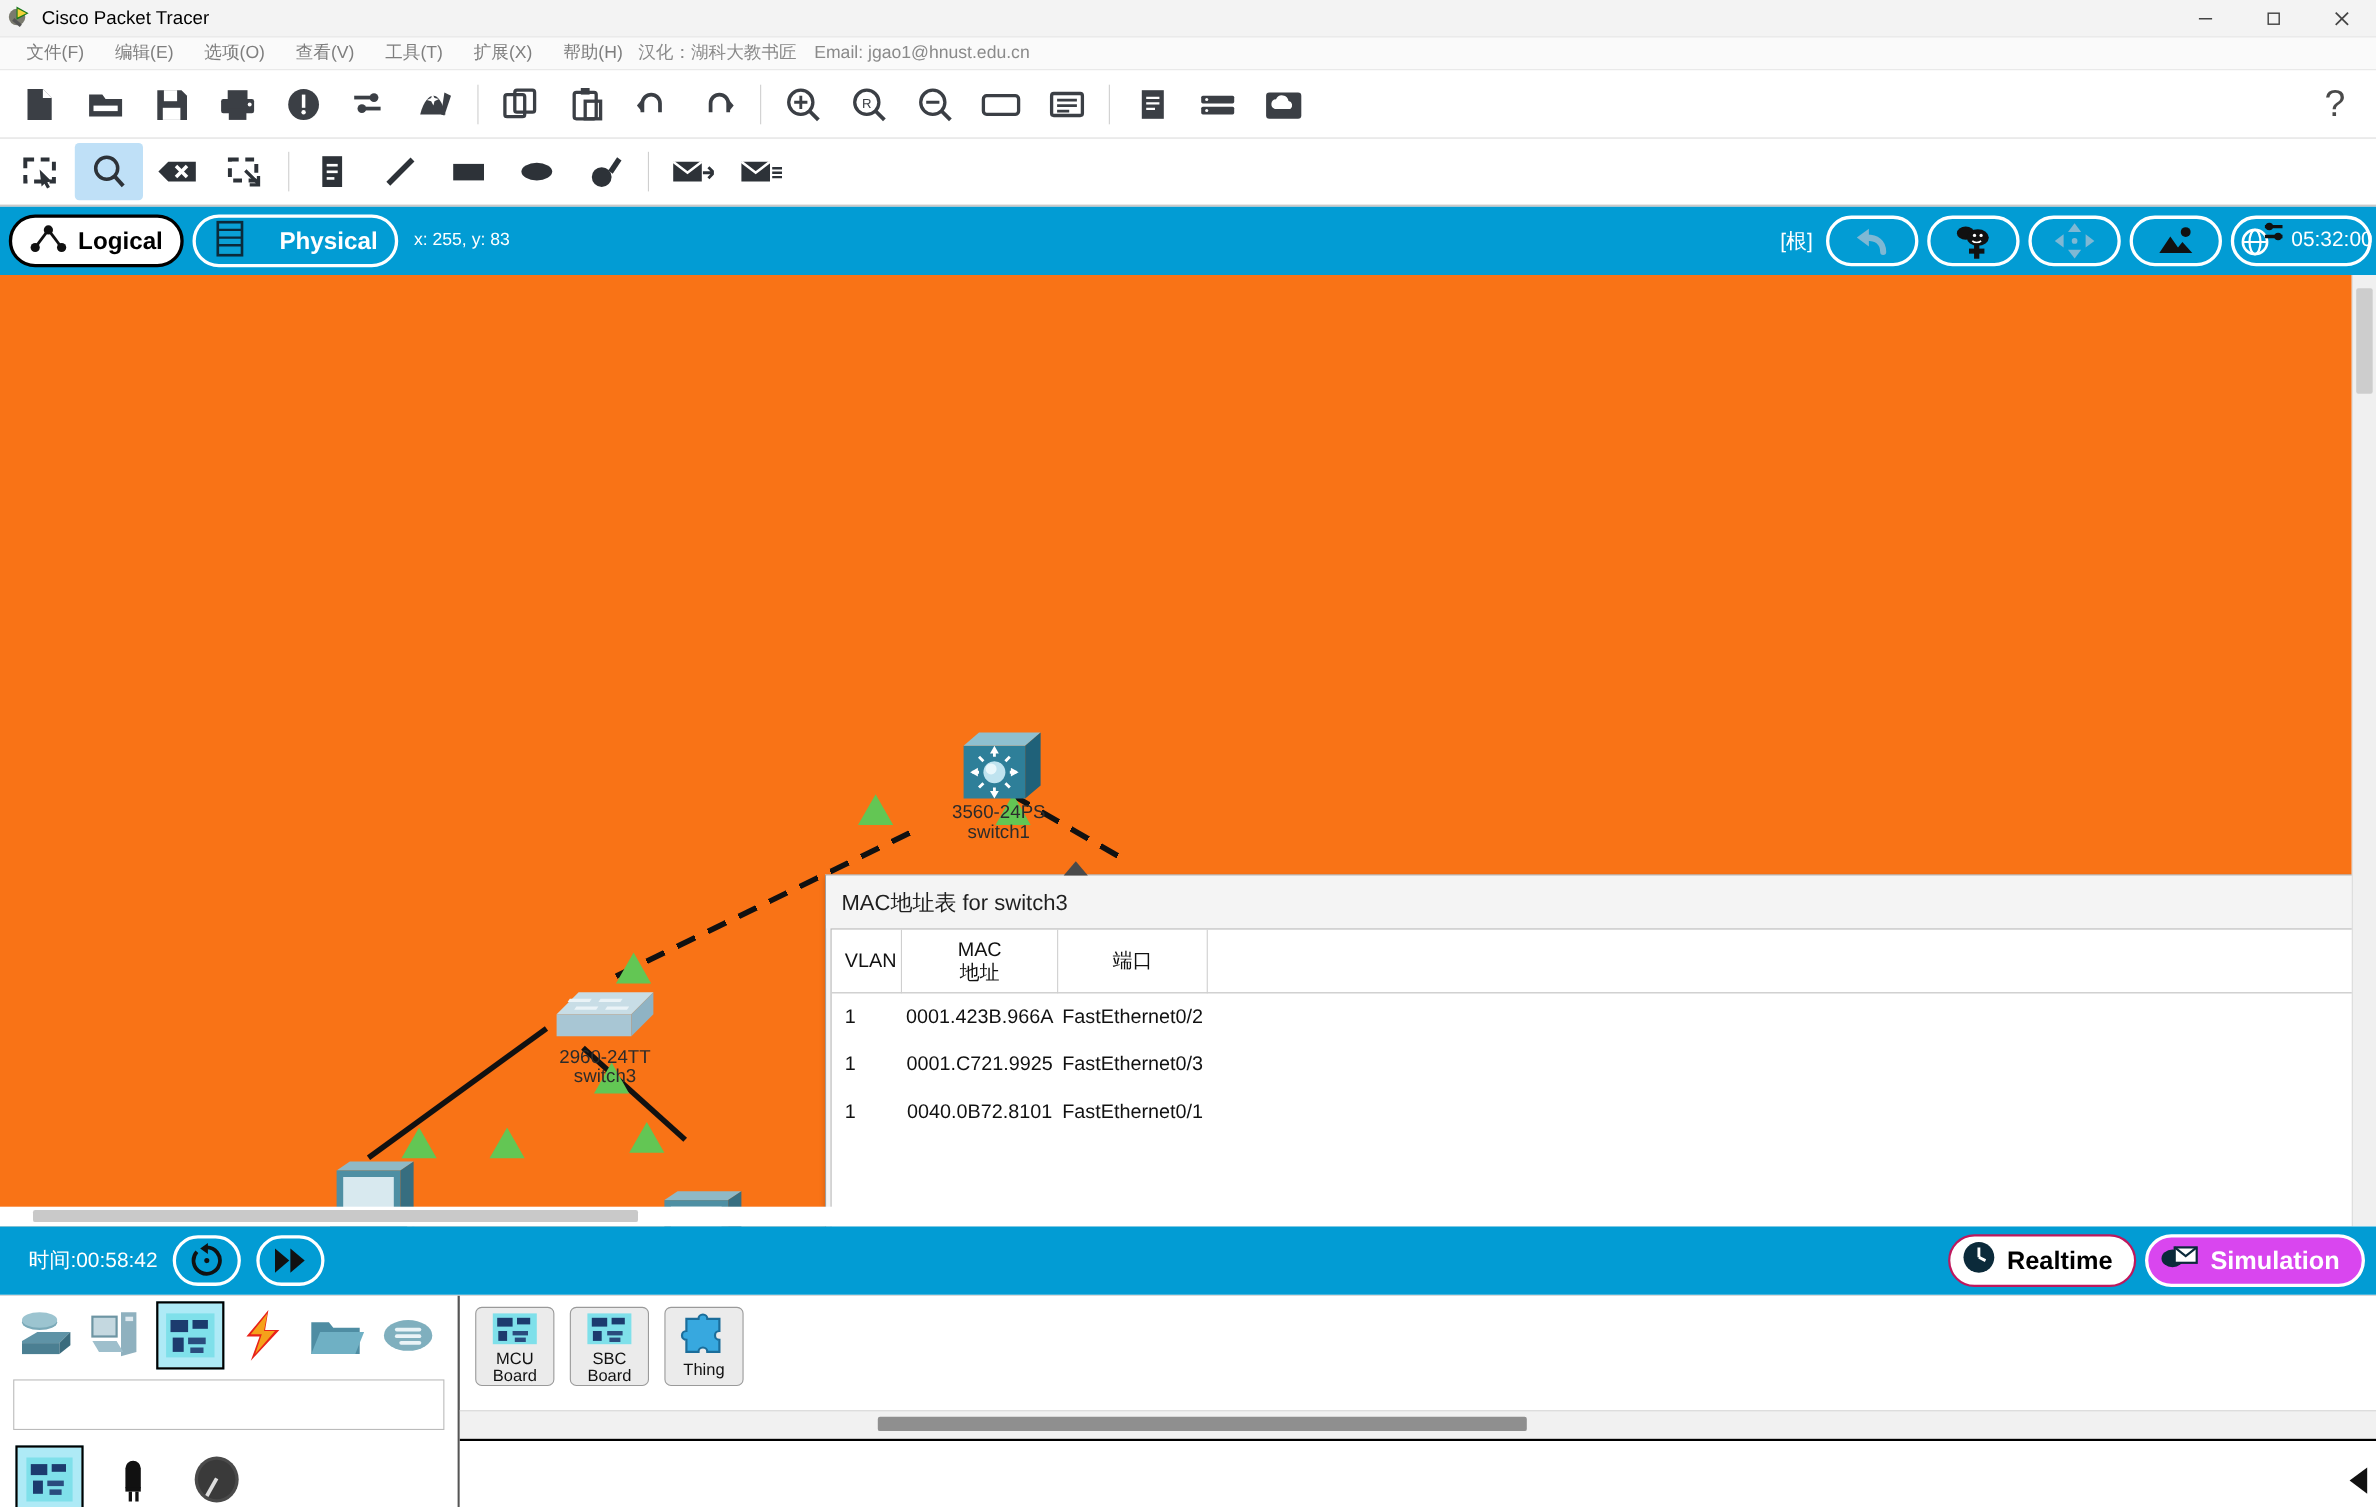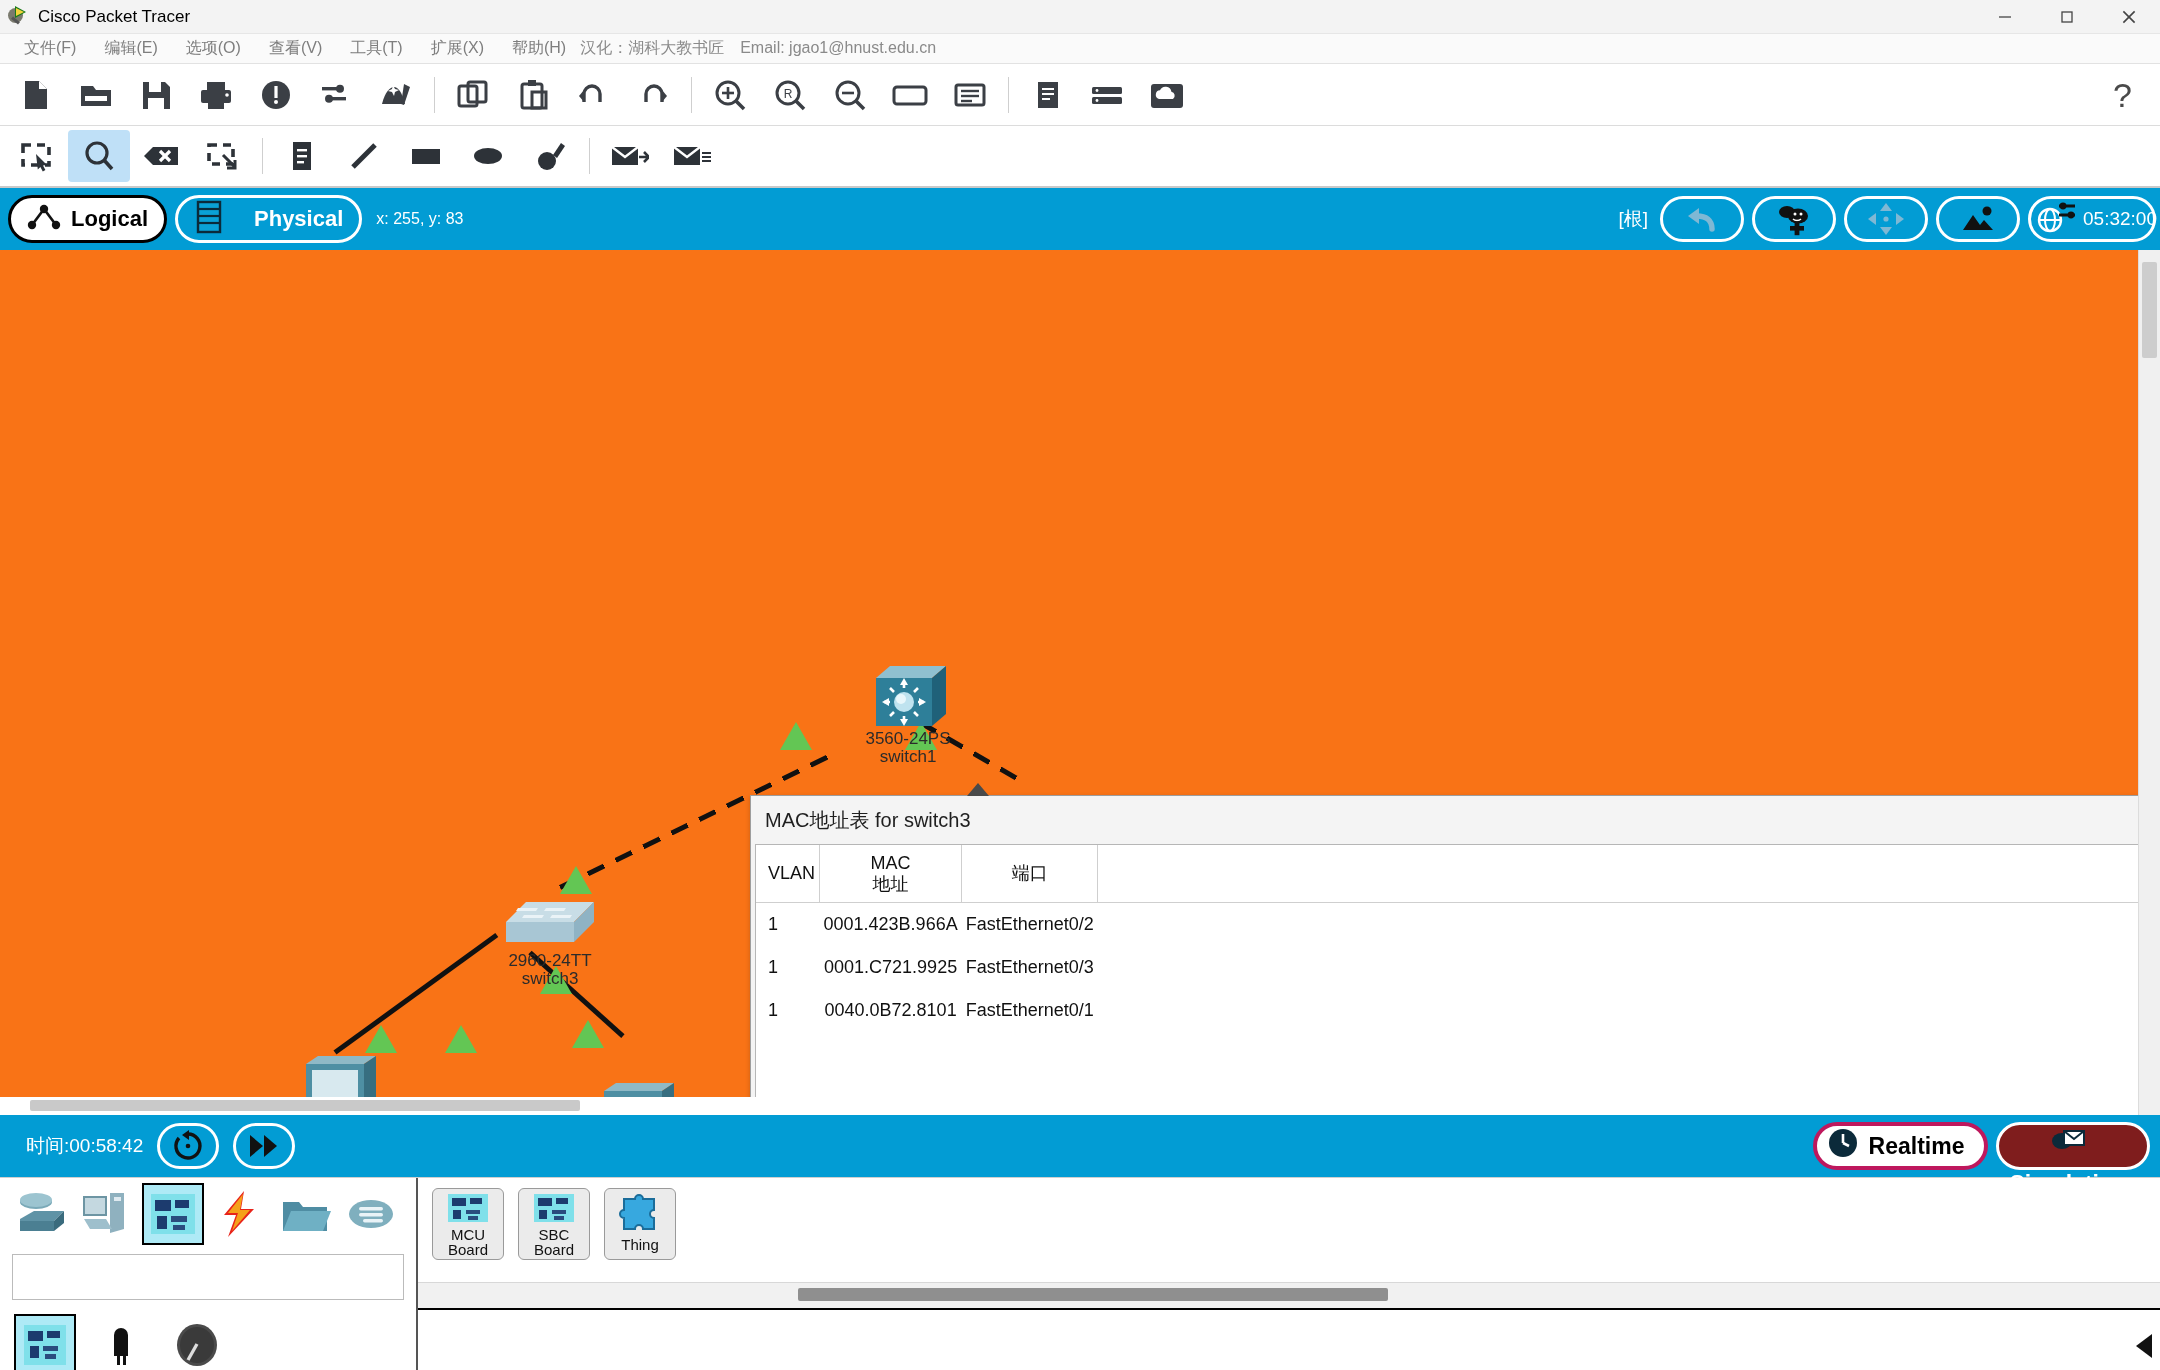--- a/index.html
+++ b/index.html
@@ -111,22 +111,22 @@
   
   .simbar { height:62px; background:#029cd4; display:flex; align-items:center;
     position:relative; padding-left:26px; gap:14px; }
   .simtime { color:#fff; font-size:19px; }
   .circbtn { width:62px; height:46px; border:3px solid #fff; border-radius:26px;
     display:flex; align-items:center; justify-content:center; }
   .sim-right { position:absolute; right:10px; top:0; height:62px; display:flex;
     align-items:center; gap:8px; }
   .modepill { height:48px; border-radius:26px; display:flex; align-items:center;
     padding:0 20px 0 10px; gap:10px; font-size:23px; font-weight:bold; }
-  .modepill.realtime { background:#fff; color:#000; border:4px solid #be185d;text-align:right; }
-  .modepill.simulation { background:#7f1d1d; color:#fff; border:3px solid #fff;flex-direction:column; }
+  .modepill.realtime { background:#fff; color:#000; border:2px solid #be185d;text-align:right; }
+  .modepill.simulation { background:#d946ef; color:#fff; border:3px solid #fff; }
 
   
   .bottom { height:285px; display:flex; background:#ffffff; border-top:1px solid #d0d0d0; }
   .dev-left { width:418px; border-right:2px solid #555; display:flex; flex-direction:column; }
   .dev-cat-row { height:72px; display:flex; align-items:center; gap:4px; padding-left:10px; }
   .devcat { width:62px; height:62px; display:flex; align-items:center; justify-content:center;
     border:1px solid transparent; }
   .devcat.sel { border:2px solid #000; background:#aeeaf6; }
   .dev-searchbar { height:46px; margin:4px 12px 0 12px; border:1px solid #bbb; background:#fff; }
   .dev-sub-row { height:90px; display:flex; align-items:center; gap:14px; padding-left:14px; }

